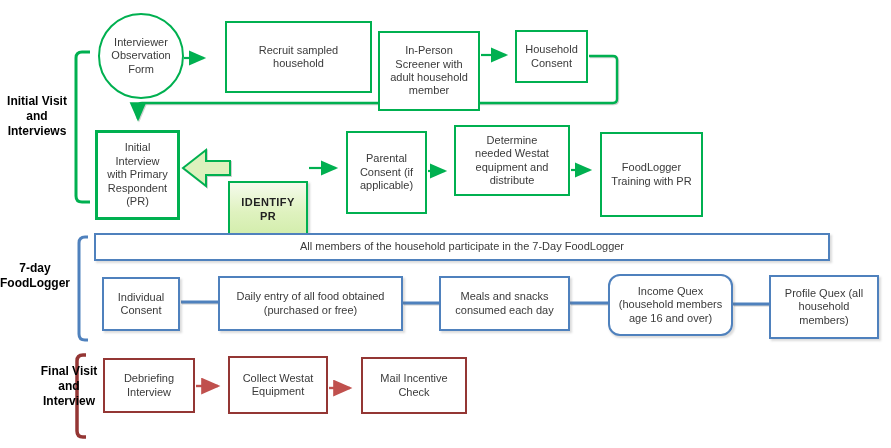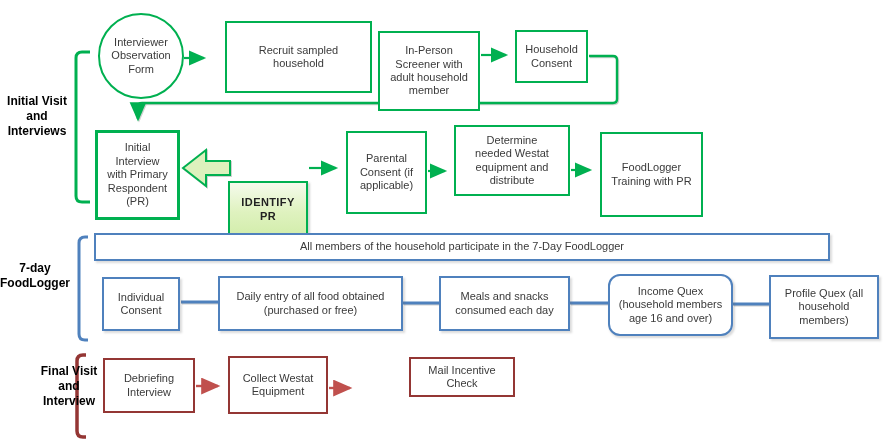--- a/index.html
+++ b/index.html
@@ -138,16 +138,16 @@
 (household members
 age 16 and over)</div>
   <div class="node blue-box" style="left:769px;top:275px;width:110px;height:64px;">Profile Quex (all
 household
 members)</div>
 
   <div class="node red-box" style="left:103px;top:358px;width:92px;height:55px;">Debriefing
 Interview</div>
   <div class="node red-box" style="left:228px;top:356px;width:100px;height:58px;">Collect Westat
 Equipment</div>
-  <div class="node red-box" style="left:361px;top:357px;width:106px;height:40px;margin-left:48px;">Mail Incentive
+  <div class="node red-box" style="left:361px;top:357px;width:106px;height:57px;">Mail Incentive
 Check</div>
 
 </div>
 
 </body></html>

